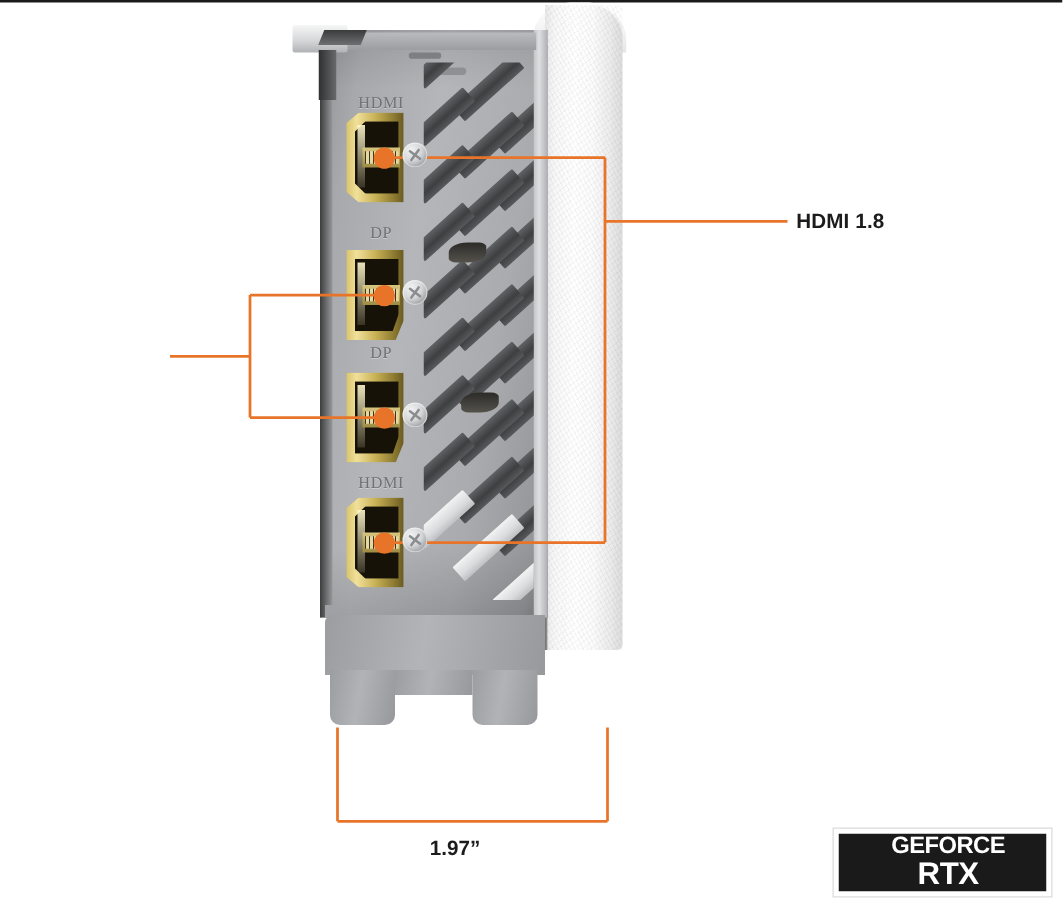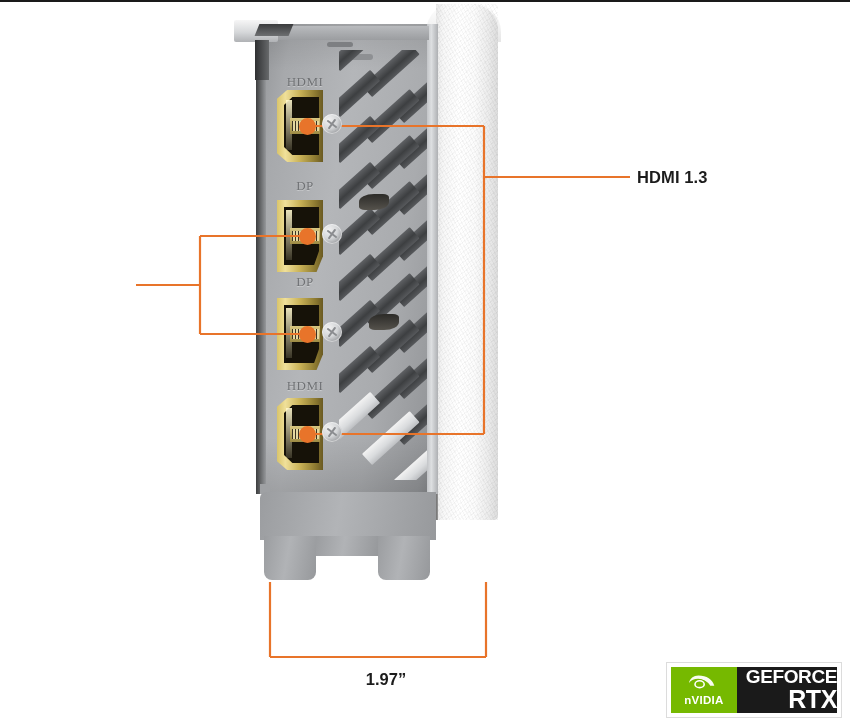--- a/index.html
+++ b/index.html
@@ -319,21 +319,21 @@
     flex-direction: column;
     align-items: center;
     justify-content: center;
     gap: 1px;
   }
   .badge-right {
     flex: 1;
     background: #1a1a1a;
     display: flex;
     flex-direction: column;
-    align-items: flex-end;
+    align-items: center;
     justify-content: center;
     padding-left: 9px;
   }
   .badge-right .l1, .badge-right .l2 {
     color: #ffffff;
     font-weight: bold;
     line-height: .98;
     letter-spacing: -.4px;
   }
   .badge-right .l1 { font-size: 19px; }
@@ -465,33 +465,25 @@
     </svg>
 
   <div id="dots-layer">
       <div class="dot" style="left: 298.5px; top: 115.5px; background: rgb(232, 116, 42);"></div>
       <div class="dot" style="left: 298.5px; top: 225.5px; background: rgb(232, 116, 42);"></div>
       <div class="dot" style="left: 298.5px; top: 323.5px; background: rgb(232, 116, 42);"></div>
       <div class="dot" style="left: 298.5px; top: 423.5px; background: rgb(232, 116, 42);"></div>
     </div>
 
 
-  <div class="callout-label" style="left:637px; top:166px;">HDMI 1.3</div>
-
-  <div class="dim-label" style="left:278px; top:668px; width:216px;">1.97”</div>
+  <div class="callout-label" style="left:637px; top:166px;">HDMI 1.8</div>
+
+  <div class="dim-label" style="left:256px; top:668px; width:216px;">1.97”</div>
 
   <div class="badge">
-    <div class="badge-left">
-      <svg width="34" height="21" viewBox="0 0 34 21">
-        <path d="M11.5 2.5c-5 0-8.6 3-9.6 7.6 2.4-3 5.5-4.3 9.2-4.3 5.3 0 8.9 2.9 10.4 6.9h5.8C25.6 6.4 19.6 2.5 11.5 2.5z" fill="#ffffff" opacity=".95"></path>
-        <path d="M12.2 6.6c-4.2 0-7.1 2.3-8.1 5.8 2-2.3 4.4-3.3 7.3-3.3 4.1 0 6.9 2.2 8 5.2h4.3c-1.3-4.6-5.8-7.7-11.5-7.7z" fill="#76b900"></path>
-        <ellipse cx="12.6" cy="11.2" rx="4.6" ry="3.4" fill="none" stroke="#ffffff" stroke-width="1.6"></ellipse>
-      </svg>
-      <span class="nv-word">nVIDIA</span>
-    </div>
     <div class="badge-right">
       <span class="l1">GEFORCE</span>
       <span class="l2">RTX</span>
     </div>
   </div>
 
 <div class="screw" style="left: 322px; top: 112px;"></div>
     <div class="screw" style="left: 322px; top: 222px;"></div>
     <div class="screw" style="left: 322px; top: 320px;"></div>
     <div class="screw" style="left: 322px; top: 420px;"></div>

